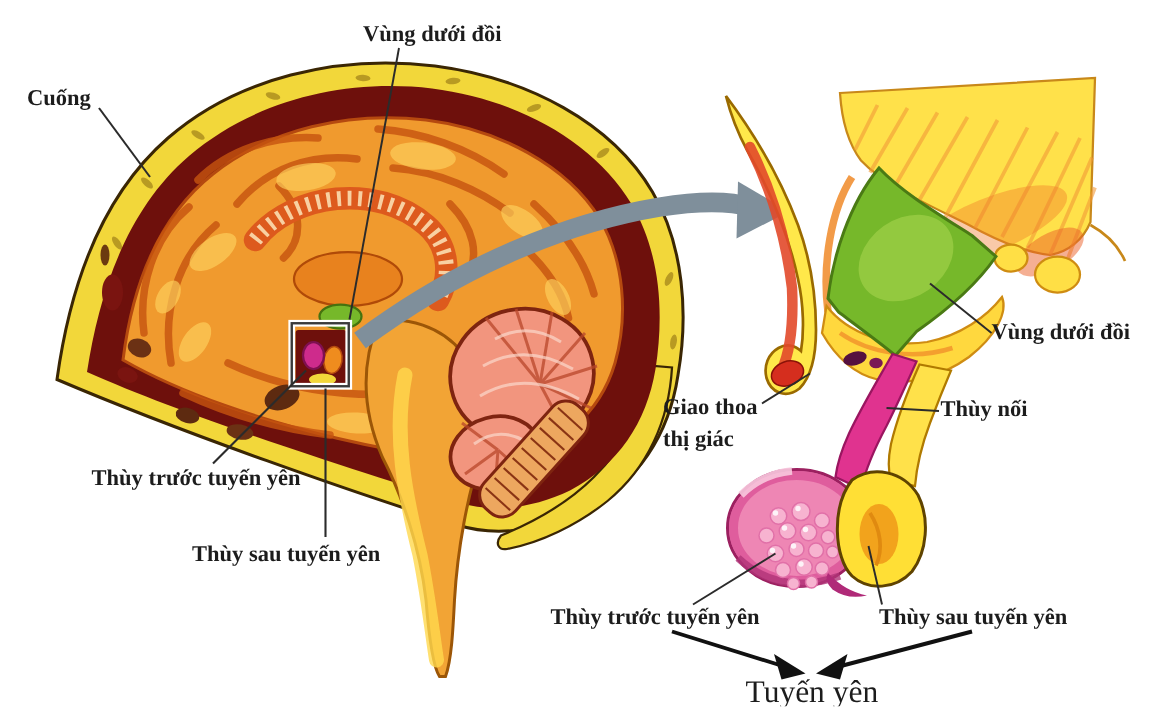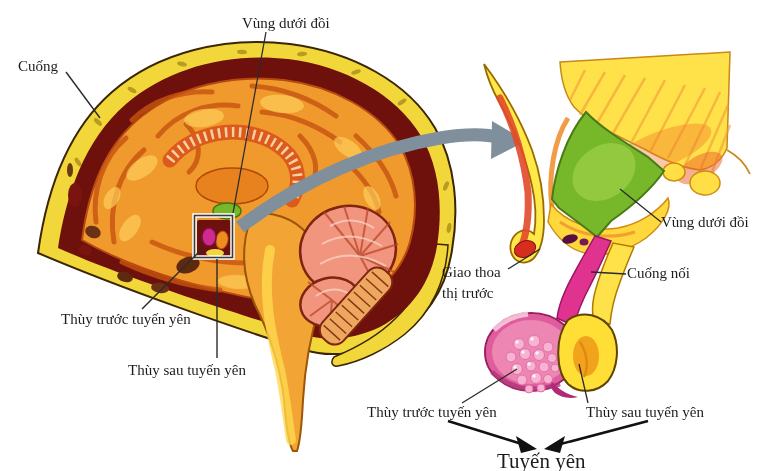--- a/index.html
+++ b/index.html
@@ -6,21 +6,21 @@
   .stage{
     position:relative;
     width:779px;height:471px;
     background:#ffffff;
     overflow:hidden;
     font-family:"Liberation Serif","DejaVu Serif",serif;
   }
   .art{position:absolute;left:0;top:0;}
   .label{
     position:absolute;
-    font-weight:normal;
+    font-weight:bold;
     font-size:15px;
     line-height:1.38;
     color:#1c1c1c;
     white-space:pre-line;
   }
   .label--big{
     font-weight:400;
     font-size:21px;
   }
 </style>
@@ -276,25 +276,25 @@
 
 <div class="label" style="left:18px;top:56px">Cuống</div>
 
 <div class="label" style="left:242px;top:13px">Vùng dưới đồi</div>
 
 <div class="label" style="left:61px;top:309px">Thùy trước tuyến yên</div>
 
 <div class="label" style="left:128px;top:360px">Thùy sau tuyến yên</div>
 
 <div class="label" style="left:442px;top:262px">Giao thoa
-thị trước</div>
+thị giác</div>
 
 <div class="label" style="left:661px;top:212px">Vùng dưới đồi</div>
 
-<div class="label" style="left:627px;top:263px">Cuống nối</div>
+<div class="label" style="left:627px;top:263px">Thùy nối</div>
 
 <div class="label" style="left:367px;top:402px">Thùy trước tuyến yên</div>
 
 <div class="label" style="left:586px;top:402px">Thùy sau tuyến yên</div>
 
 <div class="label label--big" style="left:497px;top:447px">Tuyến yên</div>
 
 </div>
 
 </body></html>

